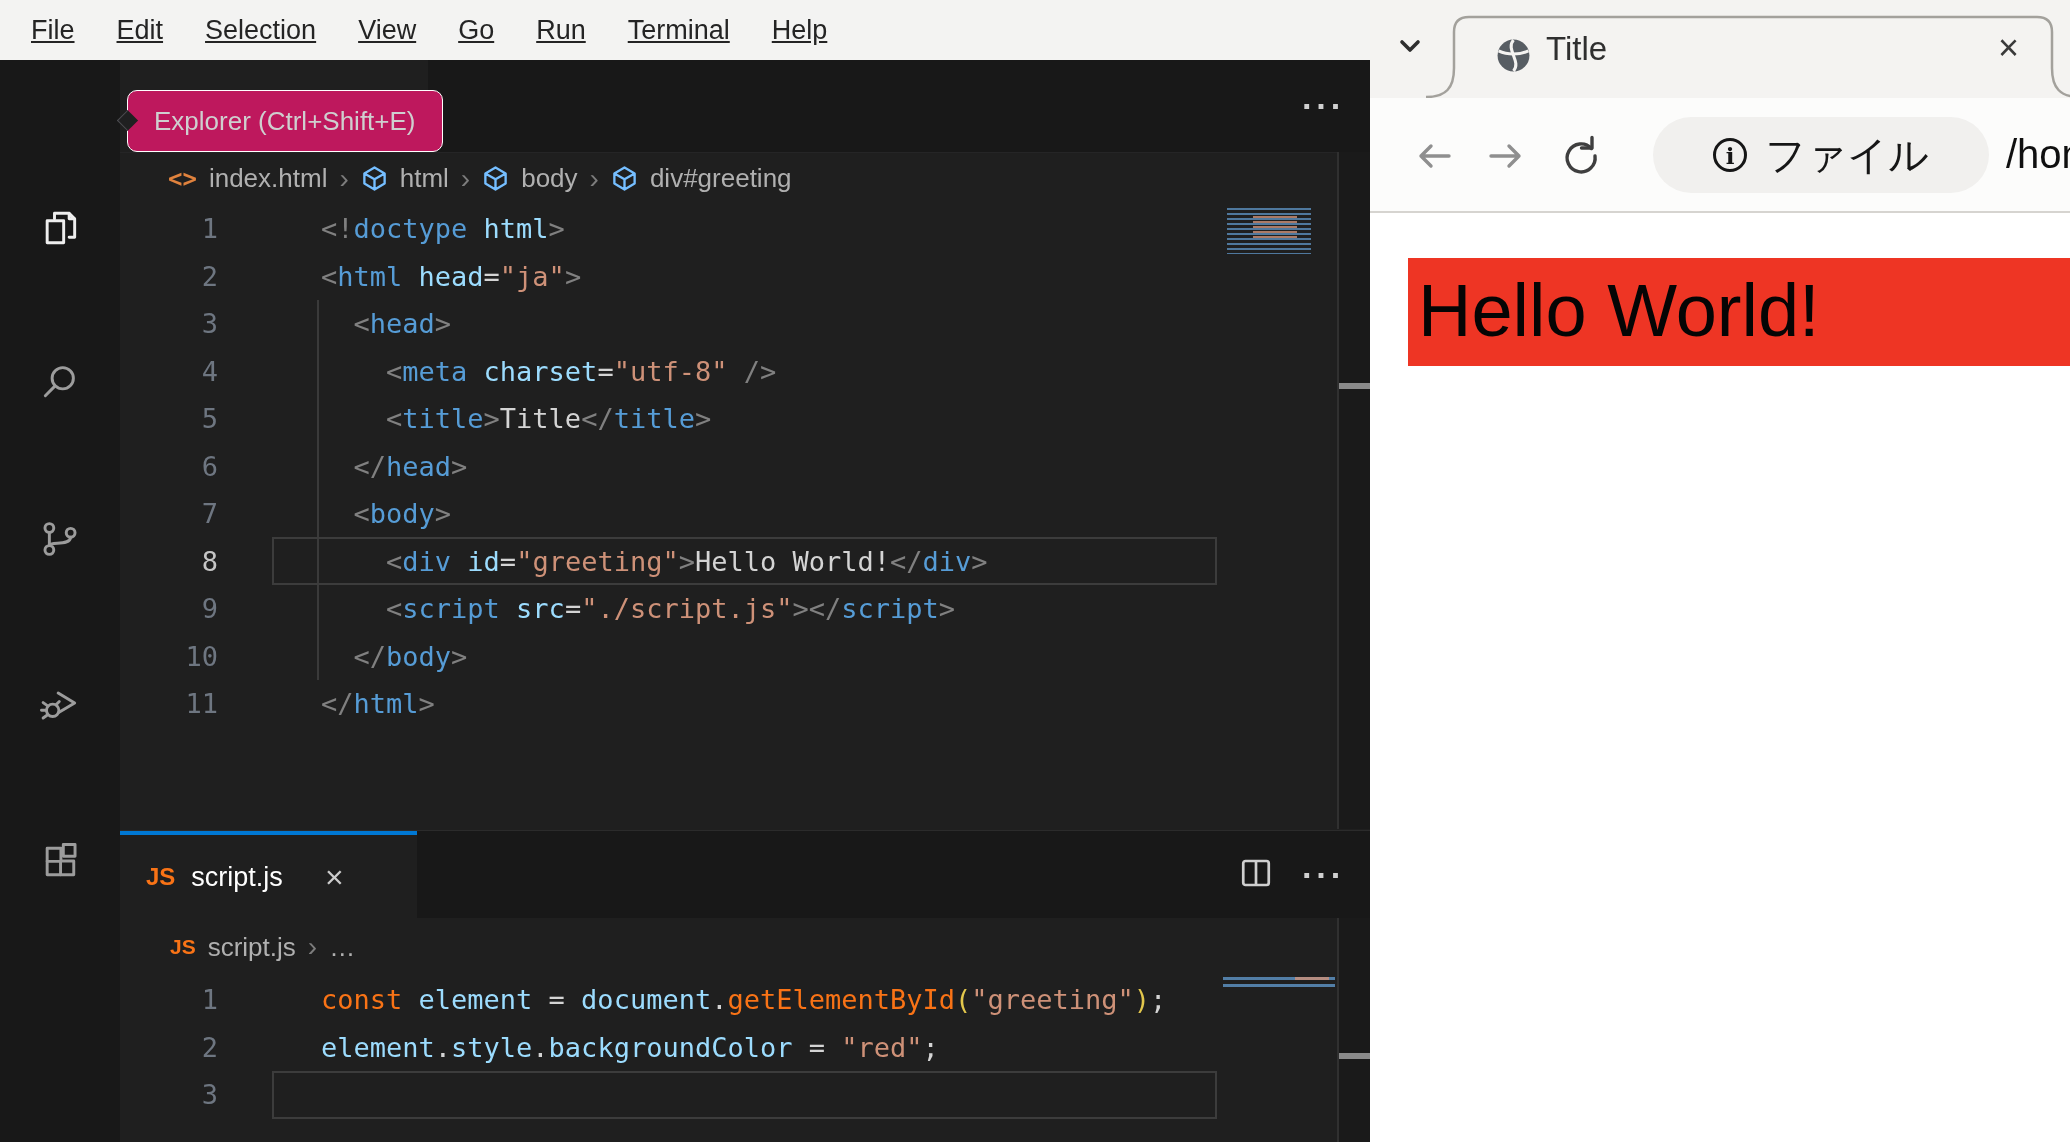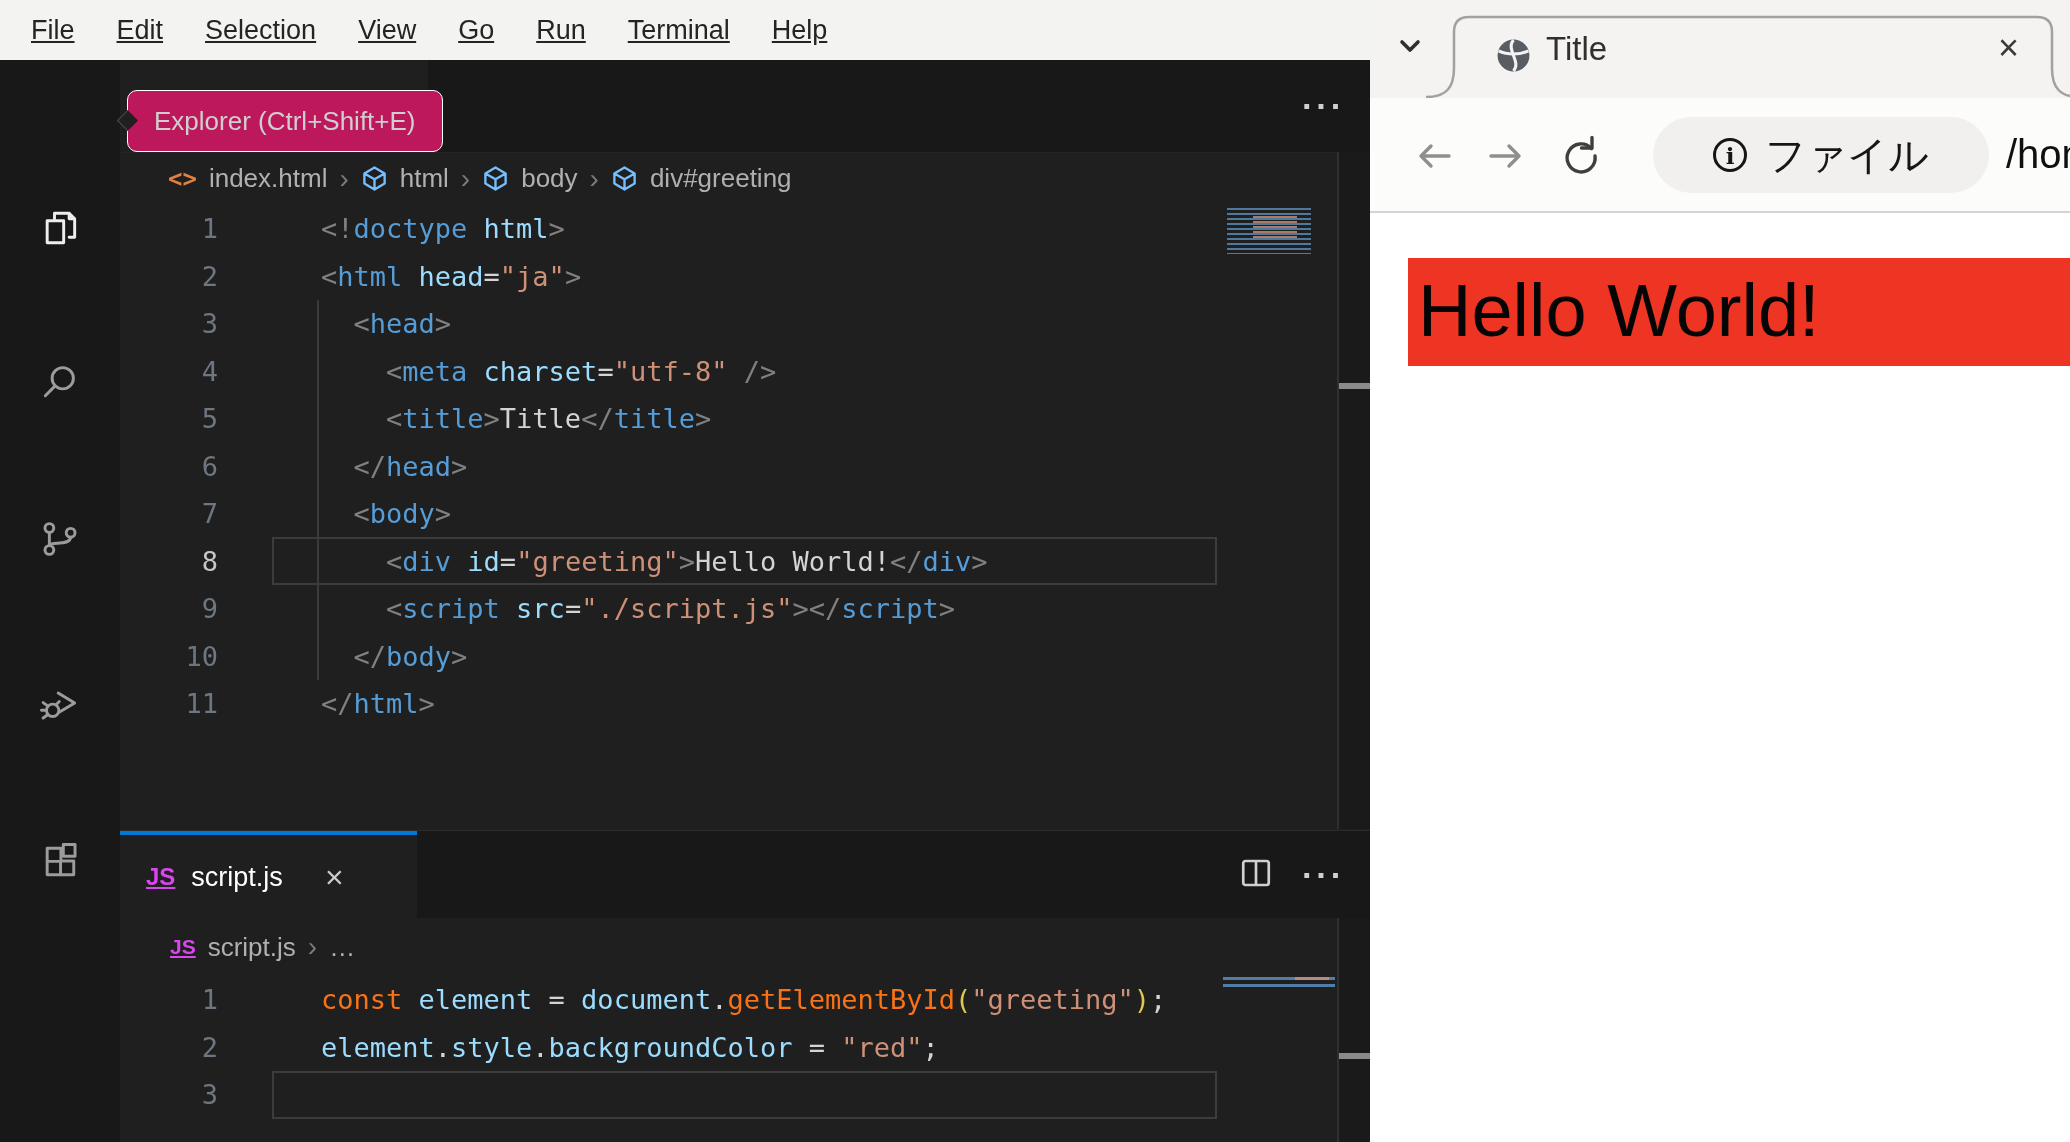--- a/index.html
+++ b/index.html
@@ -66,21 +66,21 @@
   .strip-top{top:152px;height:677px;}
   .strip-bottom{top:918px;height:224px;}
   .strip-handle{position:absolute;left:0;width:100%;height:6px;background:#8a8a8a;}
 
   
   .tabbar-bottom{position:absolute;left:120px;top:830px;width:1253px;height:88px;background:#181818;
                  border-top:1px solid #2b2b2b;box-sizing:border-box;}
   .tab-bottom-active{position:absolute;left:0;top:0;width:297px;height:88px;background:#1f1f1f;
                      border-top:4px solid #0078d4;box-sizing:border-box;
                      display:flex;align-items:center;padding-left:26px;gap:16px;}
-  .js-badge{color:#d946ef;font-weight:bold;font-size:24px;text-decoration:underline;}
+  .js-badge{color:#f97316;font-weight:bold;font-size:24px;}
   .js-badge.small{font-size:21px;}
   .tab-label{color:#ffffff;font-size:27px;}
   .tab-close{color:#cccccc;font-size:32px;margin-left:26px;line-height:1;}
   .panel-actions{position:absolute;right:28px;top:0;height:88px;display:flex;align-items:center;gap:28px;}
   .split-icon svg{width:36px;height:36px;fill:none;stroke:#cfcfcf;stroke-width:1.8;}
 
   
   .tooltip{position:absolute;left:127px;top:90px;height:60px;padding:0 26px;background:#be185d;
            border:1px solid #ffffff;border-radius:10px;display:flex;align-items:center;
            color:#cfcfcf;font-size:26px;z-index:60;white-space:nowrap;}

